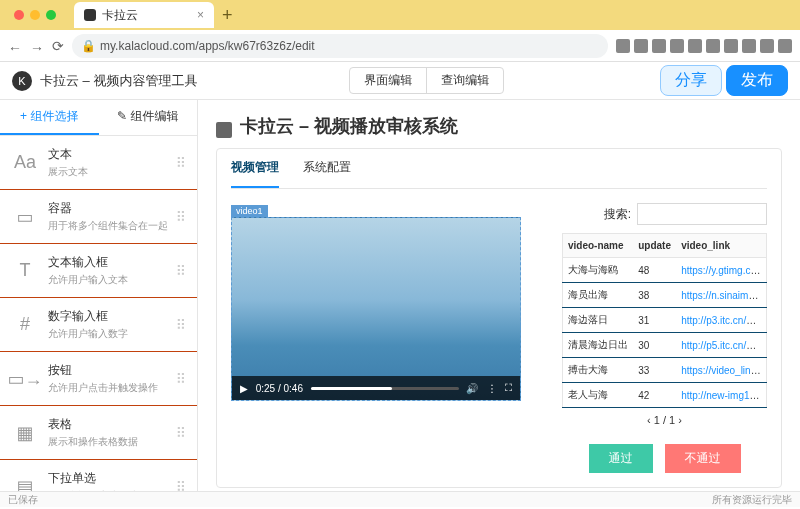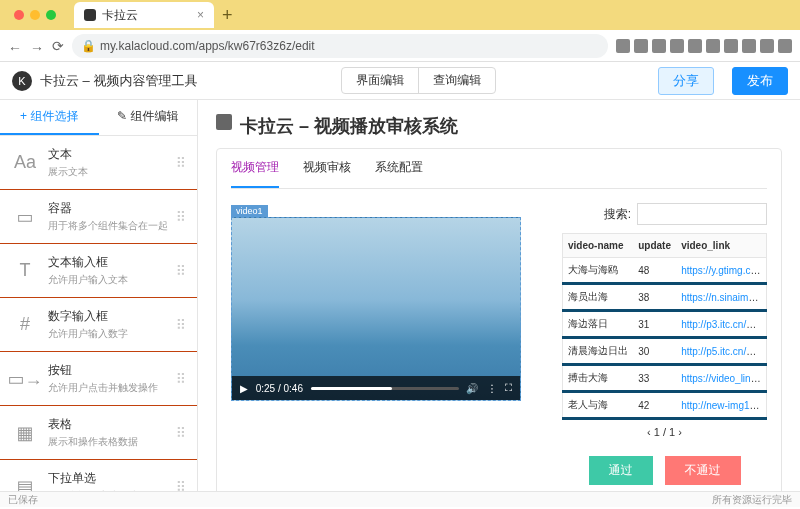--- a/index.html
+++ b/index.html
@@ -23,62 +23,62 @@
 .exticons { display: flex; gap: 4px; }
 .ext { width: 14px; height: 14px; background: #888; border-radius: 2px; }
 
 
 .apphdr { height: 38px; border-bottom: 1px solid #e5e5e5; display: flex; align-items: center; padding: 0 12px; }
 .logo { width: 20px; height: 20px; background: #333; border-radius: 50%; display: flex; align-items: center; justify-content: center; color: #fff; font-size: 11px; margin-right: 8px; }
 .appname { font-size: 13px; color: #333; }
 .hdrctr { margin: 0 auto; display: flex; border: 1px solid #d9d9d9; border-radius: 4px; overflow: hidden; }
 .hdrctr .seg { padding: 4px 14px; font-size: 12px; border-right: 1px solid #d9d9d9; cursor: pointer; }
 .hdrctr .seg:last-child { border-right: none; }
-.hbtn { padding: 4px 14px; border-radius: 3px; font-size: 13px; margin-left: 18px; cursor: pointer; border: 1px solid; }
+.hbtn { padding: 4px 14px; border-radius: 8px; font-size: 16px; margin-left: 4px; cursor: pointer; border: 1px solid; }
 .share { background: #e6f4ff; color: #1890ff; border-color: #91caff; }
 .publish { background: #1890ff; color: #fff; border-color: #1890ff; }
 
 
 .layout { display: flex; height: calc(509px - 62px - 38px - 18px); }
 .sidebar { width: 198px; border-right: 1px solid #e5e5e5; background: #fff; overflow-y: auto; }
 .sidetabs { display: flex; border-bottom: 1px solid #e5e5e5; }
 .sidetab { flex: 1; text-align: center; padding: 8px 0; font-size: 12px; cursor: pointer; }
 .sidetab.active { color: #1890ff; border-bottom: 2px solid #1890ff; }
 .comp { display: flex; align-items: center; padding: 10px 12px; border-bottom: 1px solid #c2410c; cursor: pointer; }
 .cicon { width: 26px; height: 26px; color: #999; display: flex; align-items: center; justify-content: center; font-size: 18px; margin-right: 10px; flex-shrink: 0; }
 .cinfo { flex: 1; }
 .ctitle { font-size: 12px; color: #333; }
 .cdesc { font-size: 10px; color: #999; margin-top: 2px; }
 .cdrag { color: #ccc; font-size: 14px; letter-spacing: -1px; }
 
 
 .main { flex: 1; padding: 14px 18px; overflow-y: auto; }
-.pagetitle { font-size: 18px; font-weight: 700; display: flex; align-items: flex-start; gap: 8px; margin-bottom: 10px; }
+.pagetitle { font-size: 18px; font-weight: 700; display: flex; align-items: flex-end; gap: 8px; margin-bottom: 10px; }
 .pagetitle .disk { width: 16px; height: 16px; background: #666; border-radius: 2px; display: inline-block; }
 .card { background: #fff; border: 1px solid #e5e5e5; border-radius: 4px; padding: 0 14px 14px; }
 .tabs { display: flex; gap: 24px; border-bottom: 1px solid #e5e5e5; }
 .tabi { padding: 10px 0; font-size: 12px; cursor: pointer; }
-.tabi.active { color: #a21caf; border-bottom: 2px solid #1890ff; font-weight: 400; }
+.tabi.active { color: #0c4a6e; border-bottom: 2px solid #1890ff; font-weight: 700; }
 .content { display: flex; gap: 14px; margin-top: 14px; }
 
 
 .vwrap { flex: 1; }
 .vlabel { background: #5b9bd5; color: #fff; font-size: 9px; padding: 1px 5px; display: inline-block; }
 .video { width: 290px; height: 184px; border: 1px dashed #5b9bd5; background: linear-gradient(to bottom, #b5d4e6 0%, #88b8d8 45%, #4a8db8 70%, #3a7aa8 100%); position: relative; }
 .vctrl { position: absolute; bottom: 0; left: 0; right: 0; height: 24px; background: rgba(0,0,0,0.7); display: flex; align-items: center; padding: 0 8px; color: #fff; font-size: 10px; gap: 8px; }
 .vbar { flex: 1; height: 3px; background: #555; border-radius: 2px; position: relative; }
 .vprog { width: 55%; height: 100%; background: #fff; border-radius: 2px; }
 
 
 .rcol { width: 235px; padding-left: 27px; }
 .search { display: flex; align-items: center; justify-content: flex-end; gap: 6px; margin-bottom: 8px; }
 .search input { border: 1px solid #d9d9d9; height: 22px; width: 130px; padding: 0 6px; font-size: 11px; }
 .tbl { width: 100%; border: 1px solid #e5e5e5; font-size: 10px; border-collapse: collapse; }
 .tbl th { background: #fafafa; text-align: left; padding: 6px 5px; font-weight: 600; border-bottom: 1px solid #e5e5e5; }
-.tbl td { padding: 5px 5px; border-bottom: 3px solid #0c4a6e; white-space: nowrap; overflow: hidden; text-overflow: ellipsis; max-width: 90px; }
+.tbl td { padding: 5px 5px; border-bottom: 1px solid #0c4a6e; white-space: nowrap; overflow: hidden; text-overflow: ellipsis; max-width: 90px; }
 .tbl a { color: #1890ff; }
 .pager { text-align: center; padding: 6px 0; font-size: 11px; }
 .actions { display: flex; gap: 12px; justify-content: center; margin-top: 12px; }
 .abtn { padding: 6px 20px; border: none; border-radius: 0; color: #fff; font-size: 12px; cursor: pointer; }
 .pass { background: #3ec9a7; }
 .fail { background: #ff7875; }
 
 
 .footer { height: 16px; border-top: 1px solid #e5e5e5; background: #fafafa; display: flex; align-items: center; padding: 0 8px; font-size: 10px; color: #999; }
 .footer .r { margin-left: auto; }
@@ -203,21 +203,20 @@
   </div>
 
   <div class="main">
     <div class="pagetitle">
       <span class="disk"></span>
       <span>卡拉云 – 视频播放审核系统</span>
     </div>
     <div class="card">
       <div class="tabs">
         <div class="tabi active">视频管理</div>
-        <div class="tabi">视频审核</div>
         <div class="tabi">系统配置</div>
       </div>
       <div class="content">
         <div class="vwrap">
           <div class="vlabel">video1</div>
           <div class="video">
             <div class="vctrl">
               <span>▶</span>
               <span>0:25 / 0:46</span>
               <div class="vbar">

